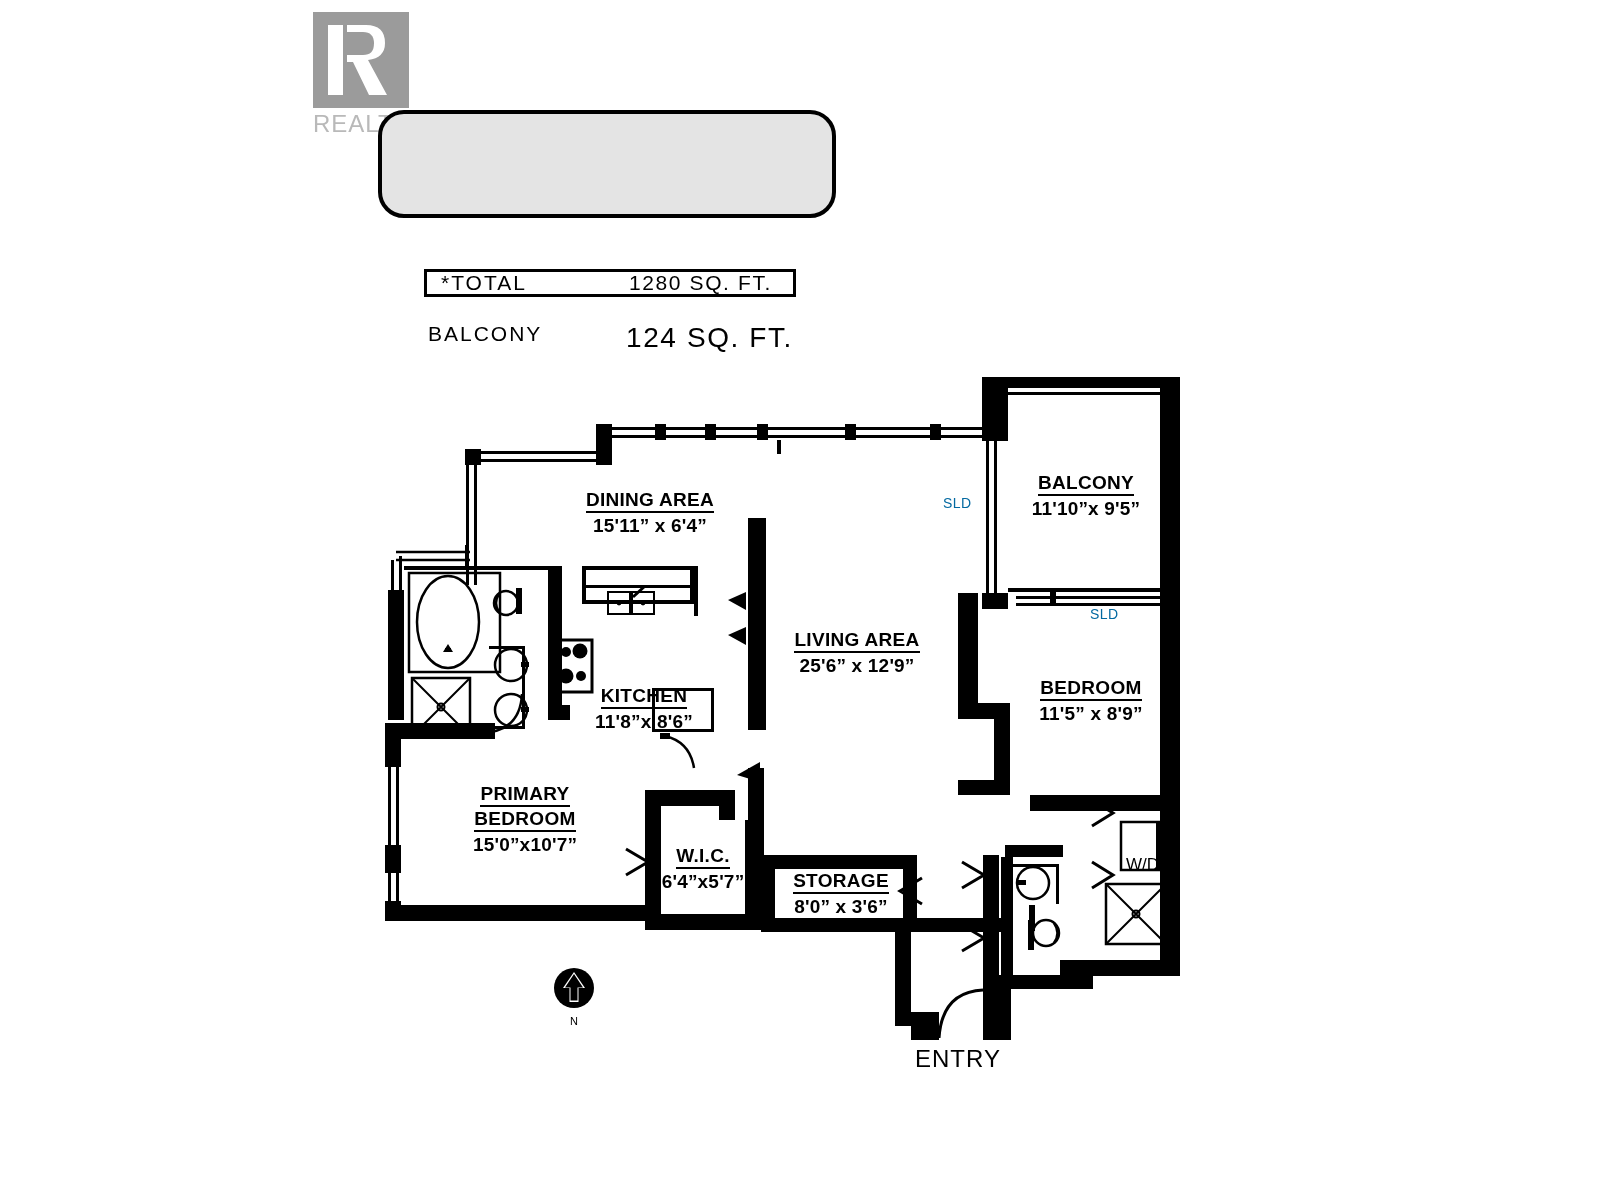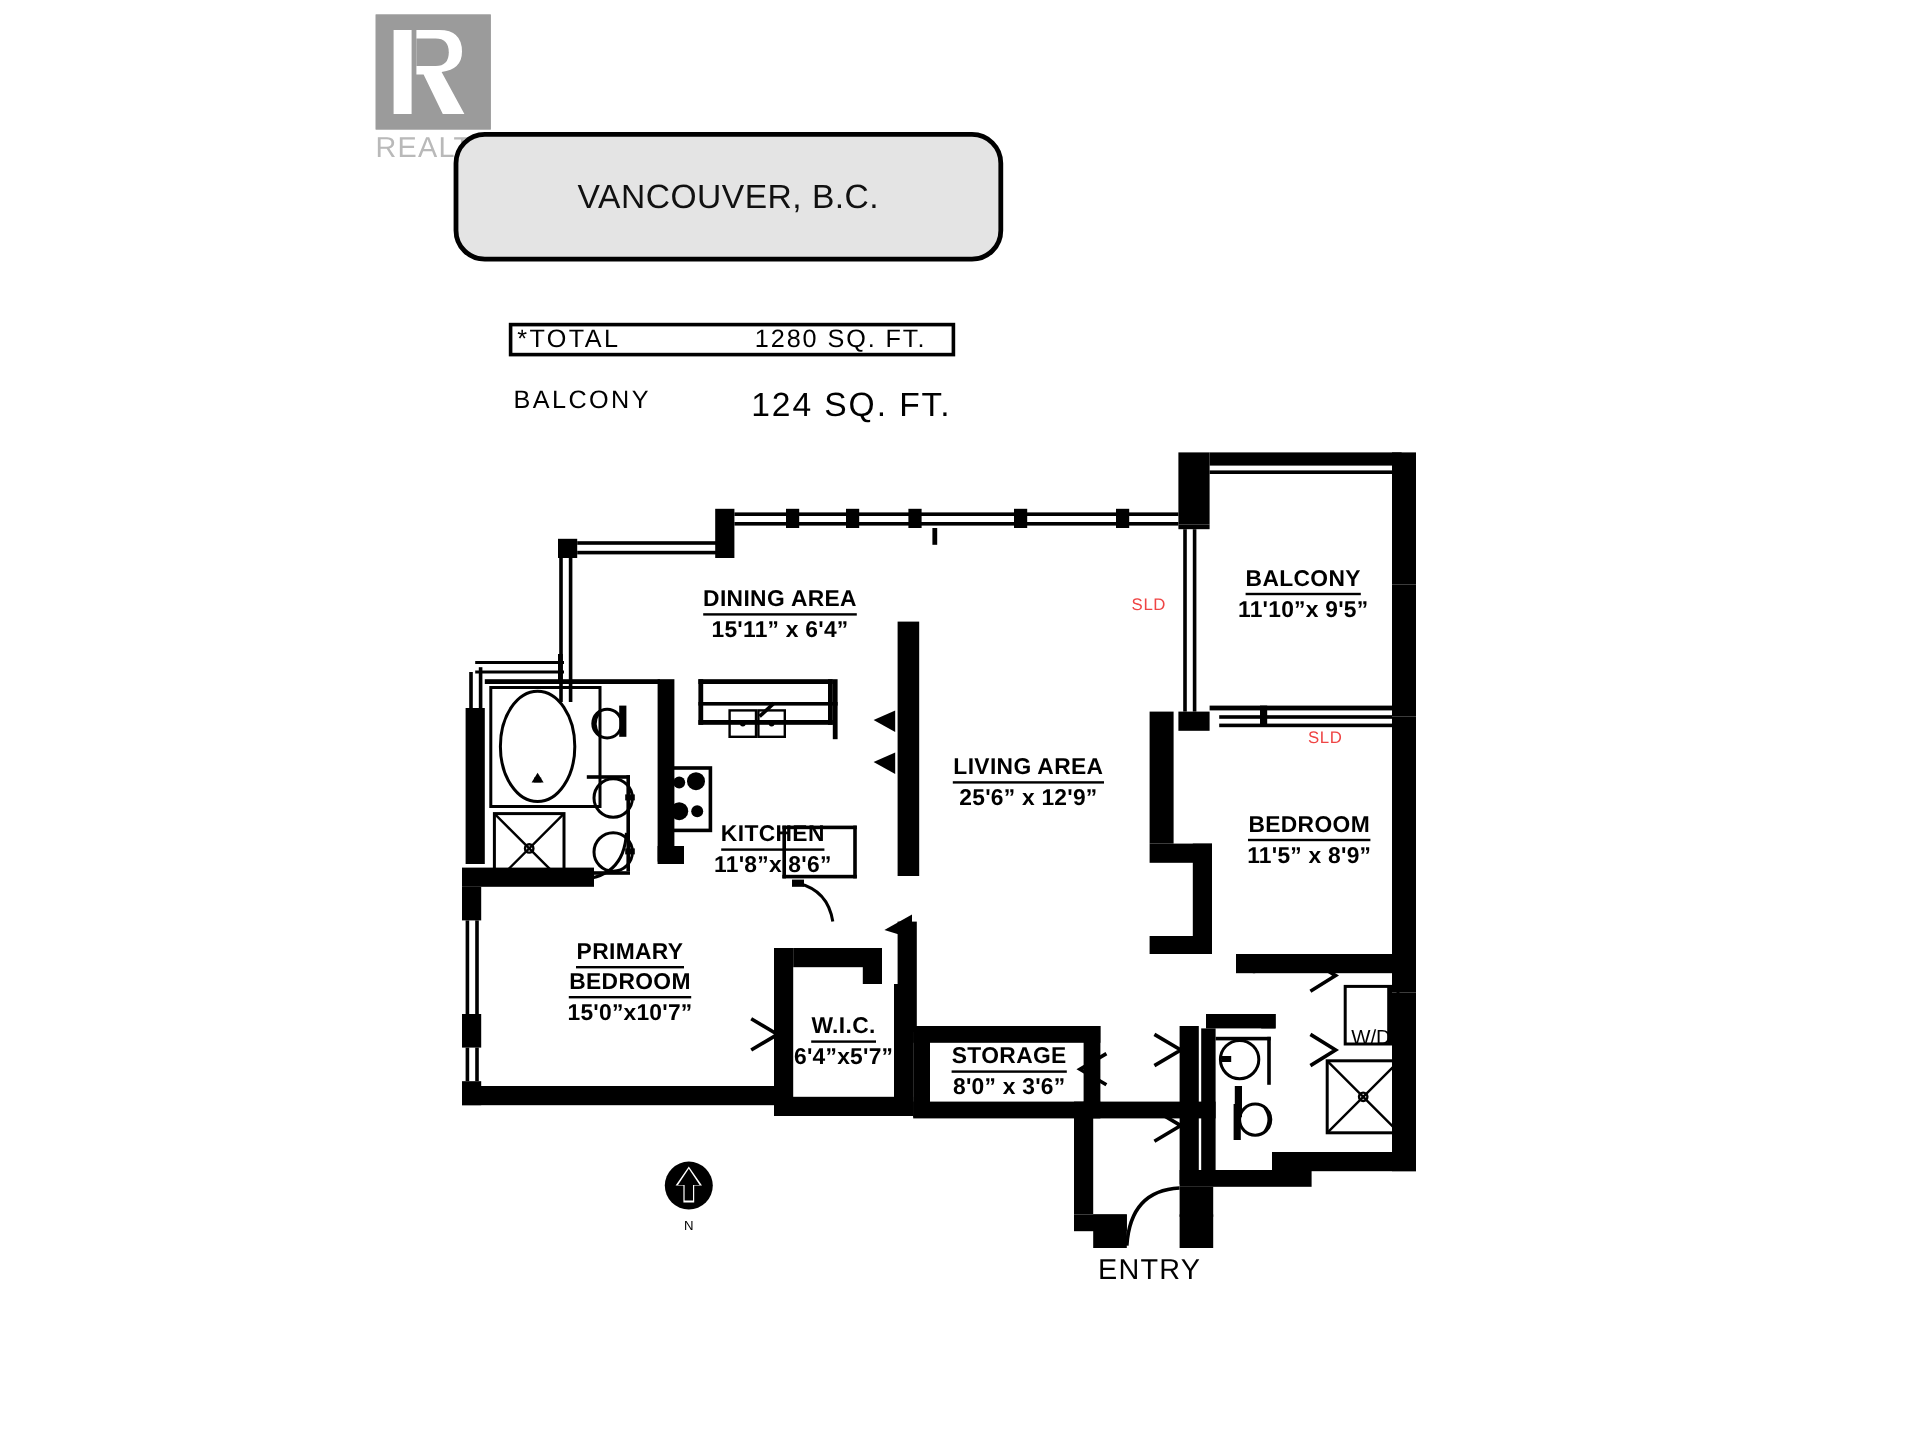--- a/index.html
+++ b/index.html
@@ -74,21 +74,21 @@
     top: 269px;
     width: 372px;
     height: 28px;
     border: 3px solid #000;
     box-sizing: border-box;
     display: flex;
     align-items: center;
   }
   #total-box .lbl {
     position: absolute;
-    left: 4px;
+    left: 14px;
     font-size: 21px;
     letter-spacing: 2px;
   }
   #total-box .val {
     position: absolute;
     left: 202px;
     font-size: 21px;
     letter-spacing: 1.6px;
   }
   #balcony-row {
@@ -141,21 +141,21 @@
     font-size: 19px;
     font-weight: 700;
     letter-spacing: 0.2px;
     display: block;
     margin-top: 2px;
   }
   .sld-label {
     position: absolute;
     font-size: 14px;
     letter-spacing: 0.5px;
-    color: #ef4444;
+    color: #0369a1;
   }
   .plain-label {
     position: absolute;
     font-size: 24px;
     letter-spacing: 1px;
     color: #000;
   }
   .wd-label {
     position: absolute;
     font-size: 17px;
@@ -186,21 +186,20 @@
       <rect x="0" y="0" width="96" height="96" fill="#9b9b9b"></rect>
       <rect x="15" y="13" width="15" height="70" fill="#ffffff"></rect>
       <path d="M34 13 L53 13 Q72 13 72 31 Q72 46 55 48 L74 83 L56 83 L40 50 L34 50 Z" fill="#ffffff"></path>
       <path d="M34 20 L34 43 L50 43 Q61 43 61 31.5 Q61 20 50 20 Z" fill="#9b9b9b"></path>
     </svg>
   </div>
   <div class="wordmark"><span>REALTOR</span><sup>®</sup></div>
 </div>
 
 <div id="title-plate">
-  <div class="line">VANCOUVER, B.C.</div>
 </div>
 
 <div id="total-box">
   <span class="lbl">*TOTAL</span>
   <span class="val">1280  SQ. FT.</span>
 </div>
 <div id="balcony-row">
   <span class="lbl">BALCONY</span>
   <span class="val">124  SQ. FT.</span>
 </div>

